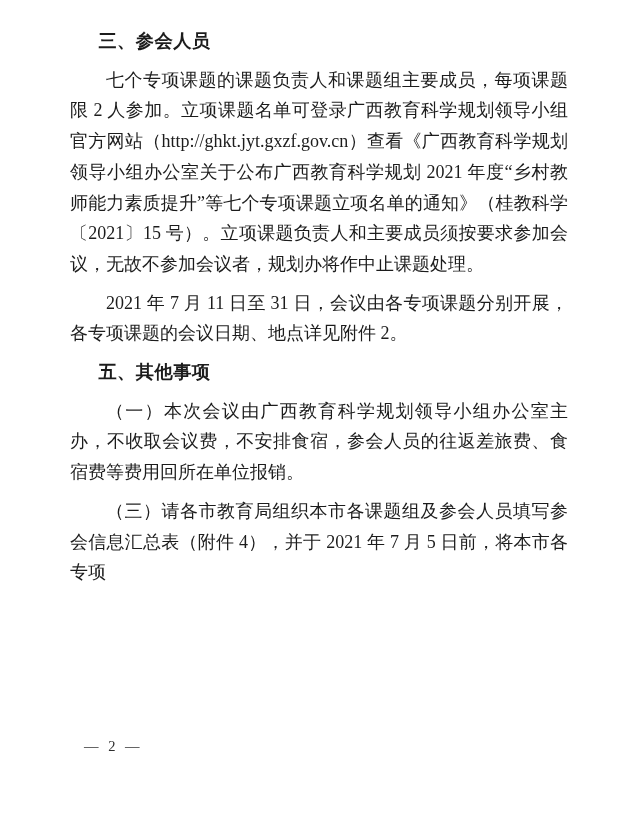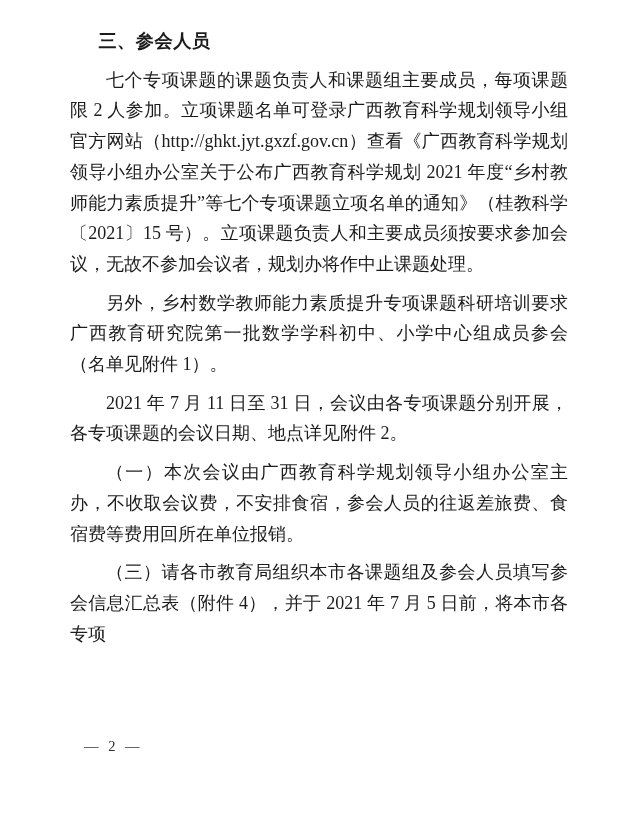--- a/index.html
+++ b/index.html
@@ -49,20 +49,20 @@
     font-family: "Liberation Serif", serif;
   }
 </style>
 </head>
 <body>
 
 <div class="page">
   <div class="content">
     <p class="heading">三、参会人员</p>
     <p class="para">七个专项课题的课题负责人和课题组主要成员，每项课题限 2 人参加。立项课题名单可登录广西教育科学规划领导小组官方网站（http://ghkt.jyt.gxzf.gov.cn）查看《广西教育科学规划领导小组办公室关于公布广西教育科学规划 2021 年度“乡村教师能力素质提升”等七个专项课题立项名单的通知》（桂教科学〔2021〕15 号）。立项课题负责人和主要成员须按要求参加会议，无故不参加会议者，规划办将作中止课题处理。</p>
-    <p class="para">另外，乡村数学教师能力素质提升专项课题科研培训要求广西教育研究院第一批数学学科初中、小学中心组成员参会（名单见附件 1）。</p>
     <p class="para">2021 年 7 月 11 日至 31 日，会议由各专项课题分别开展，各专项课题的会议日期、地点详见附件 2。</p>
+    <p class="heading">五、其他事项</p>
     <p class="para">（一）本次会议由广西教育科学规划领导小组办公室主办，不收取会议费，不安排食宿，参会人员的往返差旅费、食宿费等费用回所在单位报销。</p>
     <p class="para">（三）请各市教育局组织本市各课题组及参会人员填写参会信息汇总表（附件 4），并于 2021 年 7 月 5 日前，将本市各专项</p>
   </div>
 
   <div class="footer">— 2 —</div>
 </div>
 
 </body></html>

